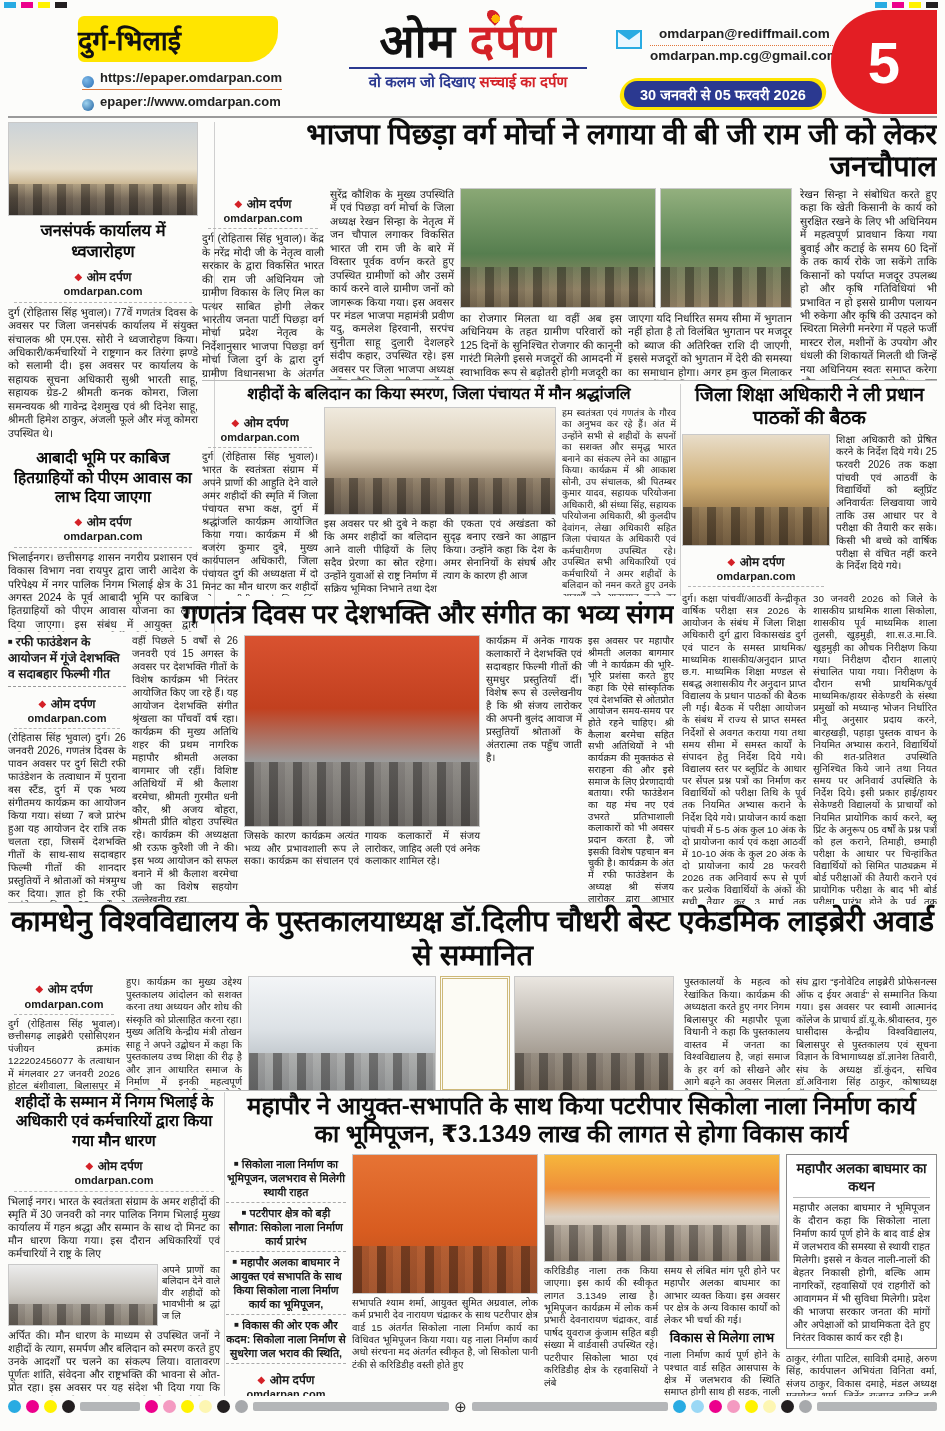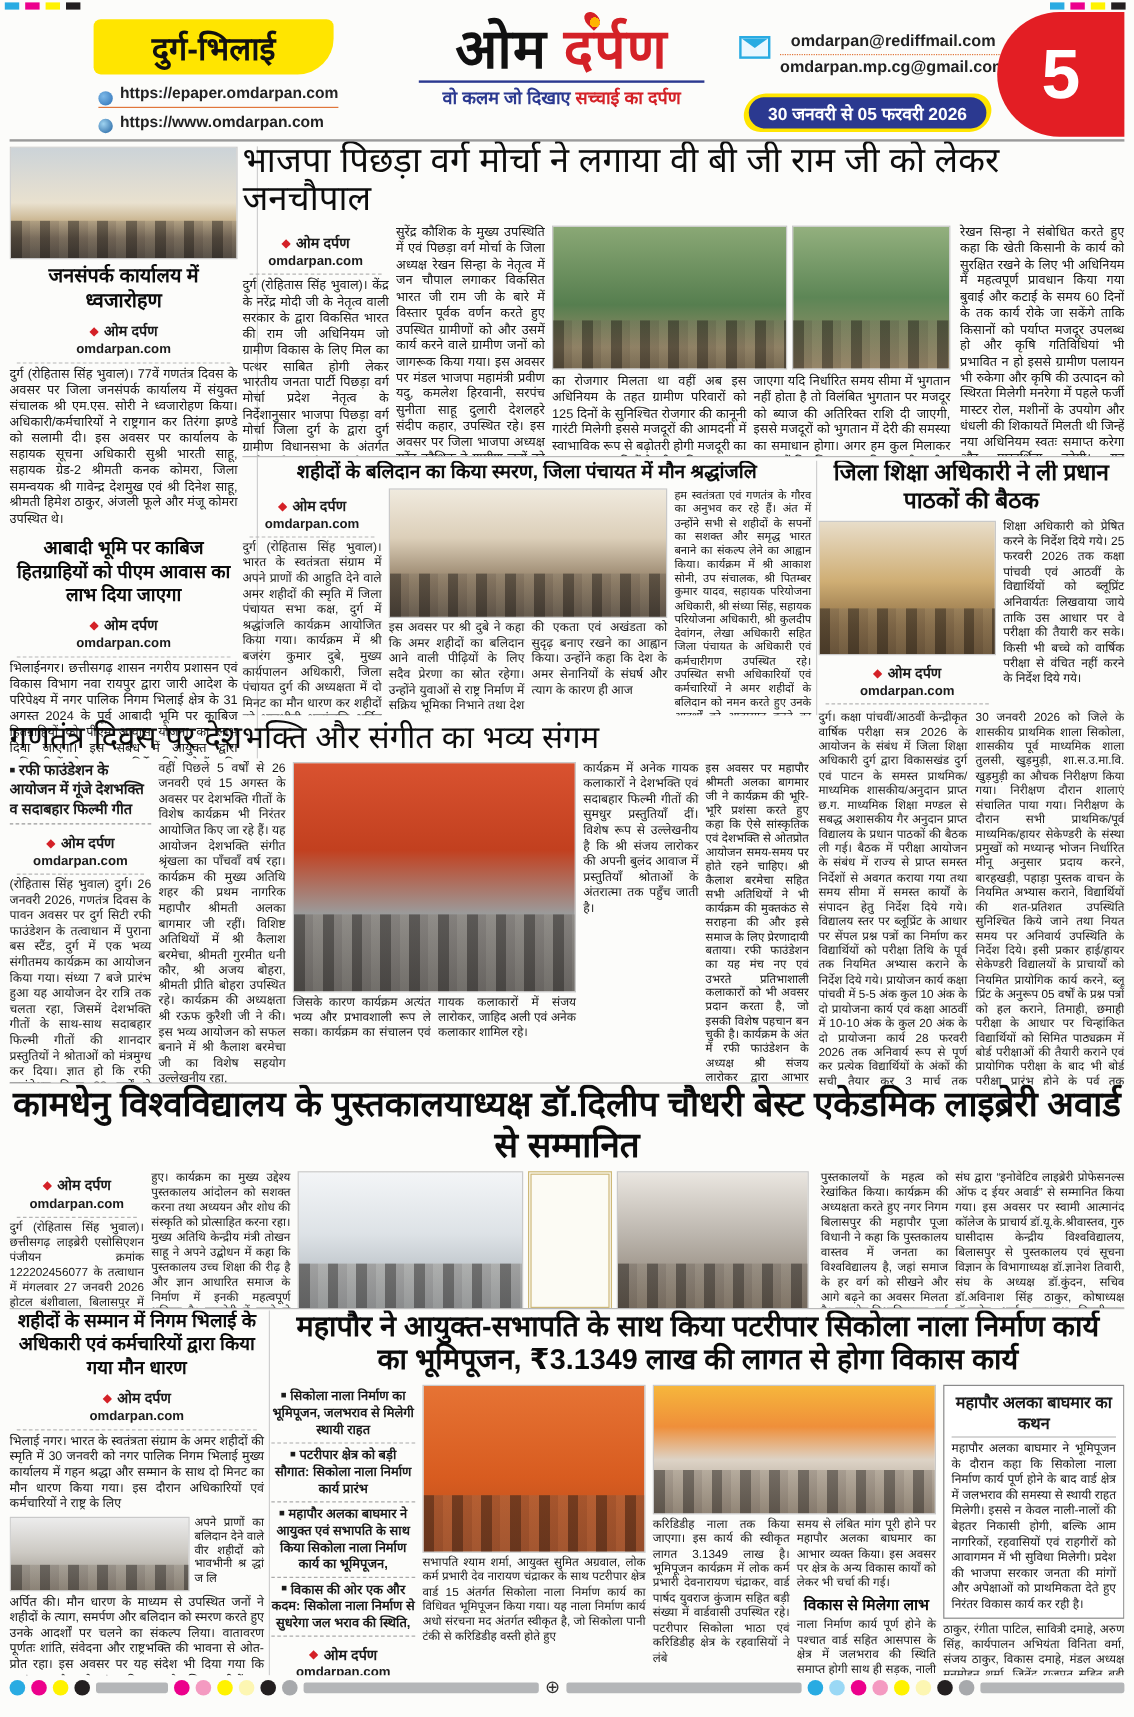--- a/index.html
+++ b/index.html
@@ -2,21 +2,21 @@
 <html lang="hi"><head>
 <meta charset="utf-8">
 <style>
   html,body{margin:0;padding:0;background:#e8e8e8;font-family:"Liberation Sans","DejaVu Sans",sans-serif;}
   .page{position:relative;width:945px;height:1431px;margin:0 auto;background:#fcfcfa;color:#1b1b1b;overflow:hidden;}
   
   .corner{position:absolute;top:2px;display:flex;gap:2px}
   .corner .sq{width:12px;height:6px;display:inline-block}
   header{position:absolute;left:8px;right:8px;top:10px;height:106px;border-bottom:2px solid #9a9a9a;}
   .edition-tab{position:absolute;left:70px;top:6px;width:200px;height:46px;background:#ffe500;border-radius:6px 6px 30px 6px;
-    display:flex;align-items:center;justify-content:center;font-size:27px;font-weight:800;color:#111;}
+    display:flex;align-items:center;justify-content:flex-start;font-size:27px;font-weight:800;color:#111;}
   .urls{position:absolute;left:74px;top:58px;font-size:13px;font-weight:700;color:#222;line-height:1.5;}
   .urls .row{display:flex;align-items:flex-end;gap:6px}
   .urls .row:first-child{border-bottom:1px solid #e0763a;padding-bottom:1px;margin-bottom:2px}
   .lnk-ico{width:12px;height:12px;border-radius:50%;display:inline-block;background:radial-gradient(circle at 35% 35%,#7db9e8,#2b6fb5);}
   .masthead{position:absolute;left:330px;top:8px;width:260px;text-align:center;}
   .masthead .ttl{font-size:46px;font-weight:800;line-height:1;letter-spacing:1px;position:relative;display:inline-block}
   .masthead .ttl .blk{color:#111}.masthead .ttl .red{color:#d42127}
   .flame{position:absolute;top:-9px;right:58px;width:11px;height:15px;background:radial-gradient(circle at 50% 70%,#ffb400 0 35%,#d42127 36% 100%);
     border-radius:50% 50% 50% 0;transform:rotate(-45deg);}
   .mast-rule{width:238px;height:2px;background:#2b3990;margin:3px auto 2px auto}
@@ -26,21 +26,21 @@
   .env{width:22px;height:15px;border:2px solid #29abe2;position:relative;margin-top:6px;background:#eaf7ff}
   .env::before{content:"";position:absolute;left:0;top:0;border-left:11px solid transparent;border-right:11px solid transparent;border-top:8px solid #29abe2;}
   .emails{font-size:13.5px;font-weight:700;color:#222;line-height:1.45;text-align:center}
   .emails .e1{border-bottom:1px dotted #e0763a;padding-bottom:1px}
   .date-wrap{position:absolute;left:612px;top:68px;background:#ffe500;border-radius:16px;padding:3px 4px;transform:skewX(-8deg)}
   .date-pill{background:#2b3990;color:#fff;border-radius:13px;padding:3px 16px;font-size:14.5px;font-weight:800;transform:skewX(8deg)}
   .pg5{position:absolute;right:0;top:0;width:106px;height:104px;background:#e31e24;border-radius:120px 0 0 120px;
     display:flex;align-items:center;justify-content:center;color:#fff;font-size:58px;font-weight:800}
   
   .art{position:absolute;overflow:hidden}
-  .h-xl{font-size:29px;font-weight:400;text-align:left;line-height:1.12;margin:0;color:#0c0c0c}
+  .h-xl{font-size:29px;font-weight:700;text-align:right;line-height:1.12;margin:0;color:#0c0c0c}
   .h-lg{font-size:24px;font-weight:800;text-align:center;line-height:1.18;margin:0;color:#0c0c0c}
   .h-md{font-size:19px;font-weight:800;text-align:center;line-height:1.2;margin:0;color:#0c0c0c}
   .h-sm{font-size:15.5px;font-weight:800;text-align:center;line-height:1.25;margin:0;color:#0c0c0c}
   .bt{font-size:10.6px;line-height:1.27;text-align:justify;margin:0;color:#191919}
   .byl{text-align:center;margin:3px 6px;padding:2px 0 3px 0;border-bottom:1px dashed #b5b5b5;line-height:1.2}
   .byl .d{color:#d42127;font-size:10px;vertical-align:1px}
   .byl .s{font-size:12px;font-weight:800}
   .byl .w{display:block;font-size:11px;font-weight:700}
   .sh{font-weight:800;font-size:12.2px;line-height:1.3;border-bottom:1px dashed #999;padding-bottom:3px;margin:0 0 4px 0}
   .sq{font-size:8px;vertical-align:2px;margin-right:3px}
@@ -97,21 +97,21 @@
     <div class="edition-tab">
       <span>दुर्ग-भिलाई</span>
     </div>
     <div class="urls">
       <div class="row">
         <span class="lnk-ico"></span>
         <span>https://epaper.omdarpan.com</span>
       </div>
       <div class="row">
         <span class="lnk-ico" style="background:radial-gradient(circle at 35% 35%,#9fd3f0,#1d5e9e)"></span>
-        <span>https://www.omdarpan.com</span>
+        <span>epaper://www.omdarpan.com</span>
       </div>
     </div>
     <div class="masthead">
       <div class="ttl">
         <span class="flame"></span>
         <span class="blk">ओम</span>
         <span class="red">दर्पण</span>
       </div>
       <div class="mast-rule"></div>
       <div class="tagline">

